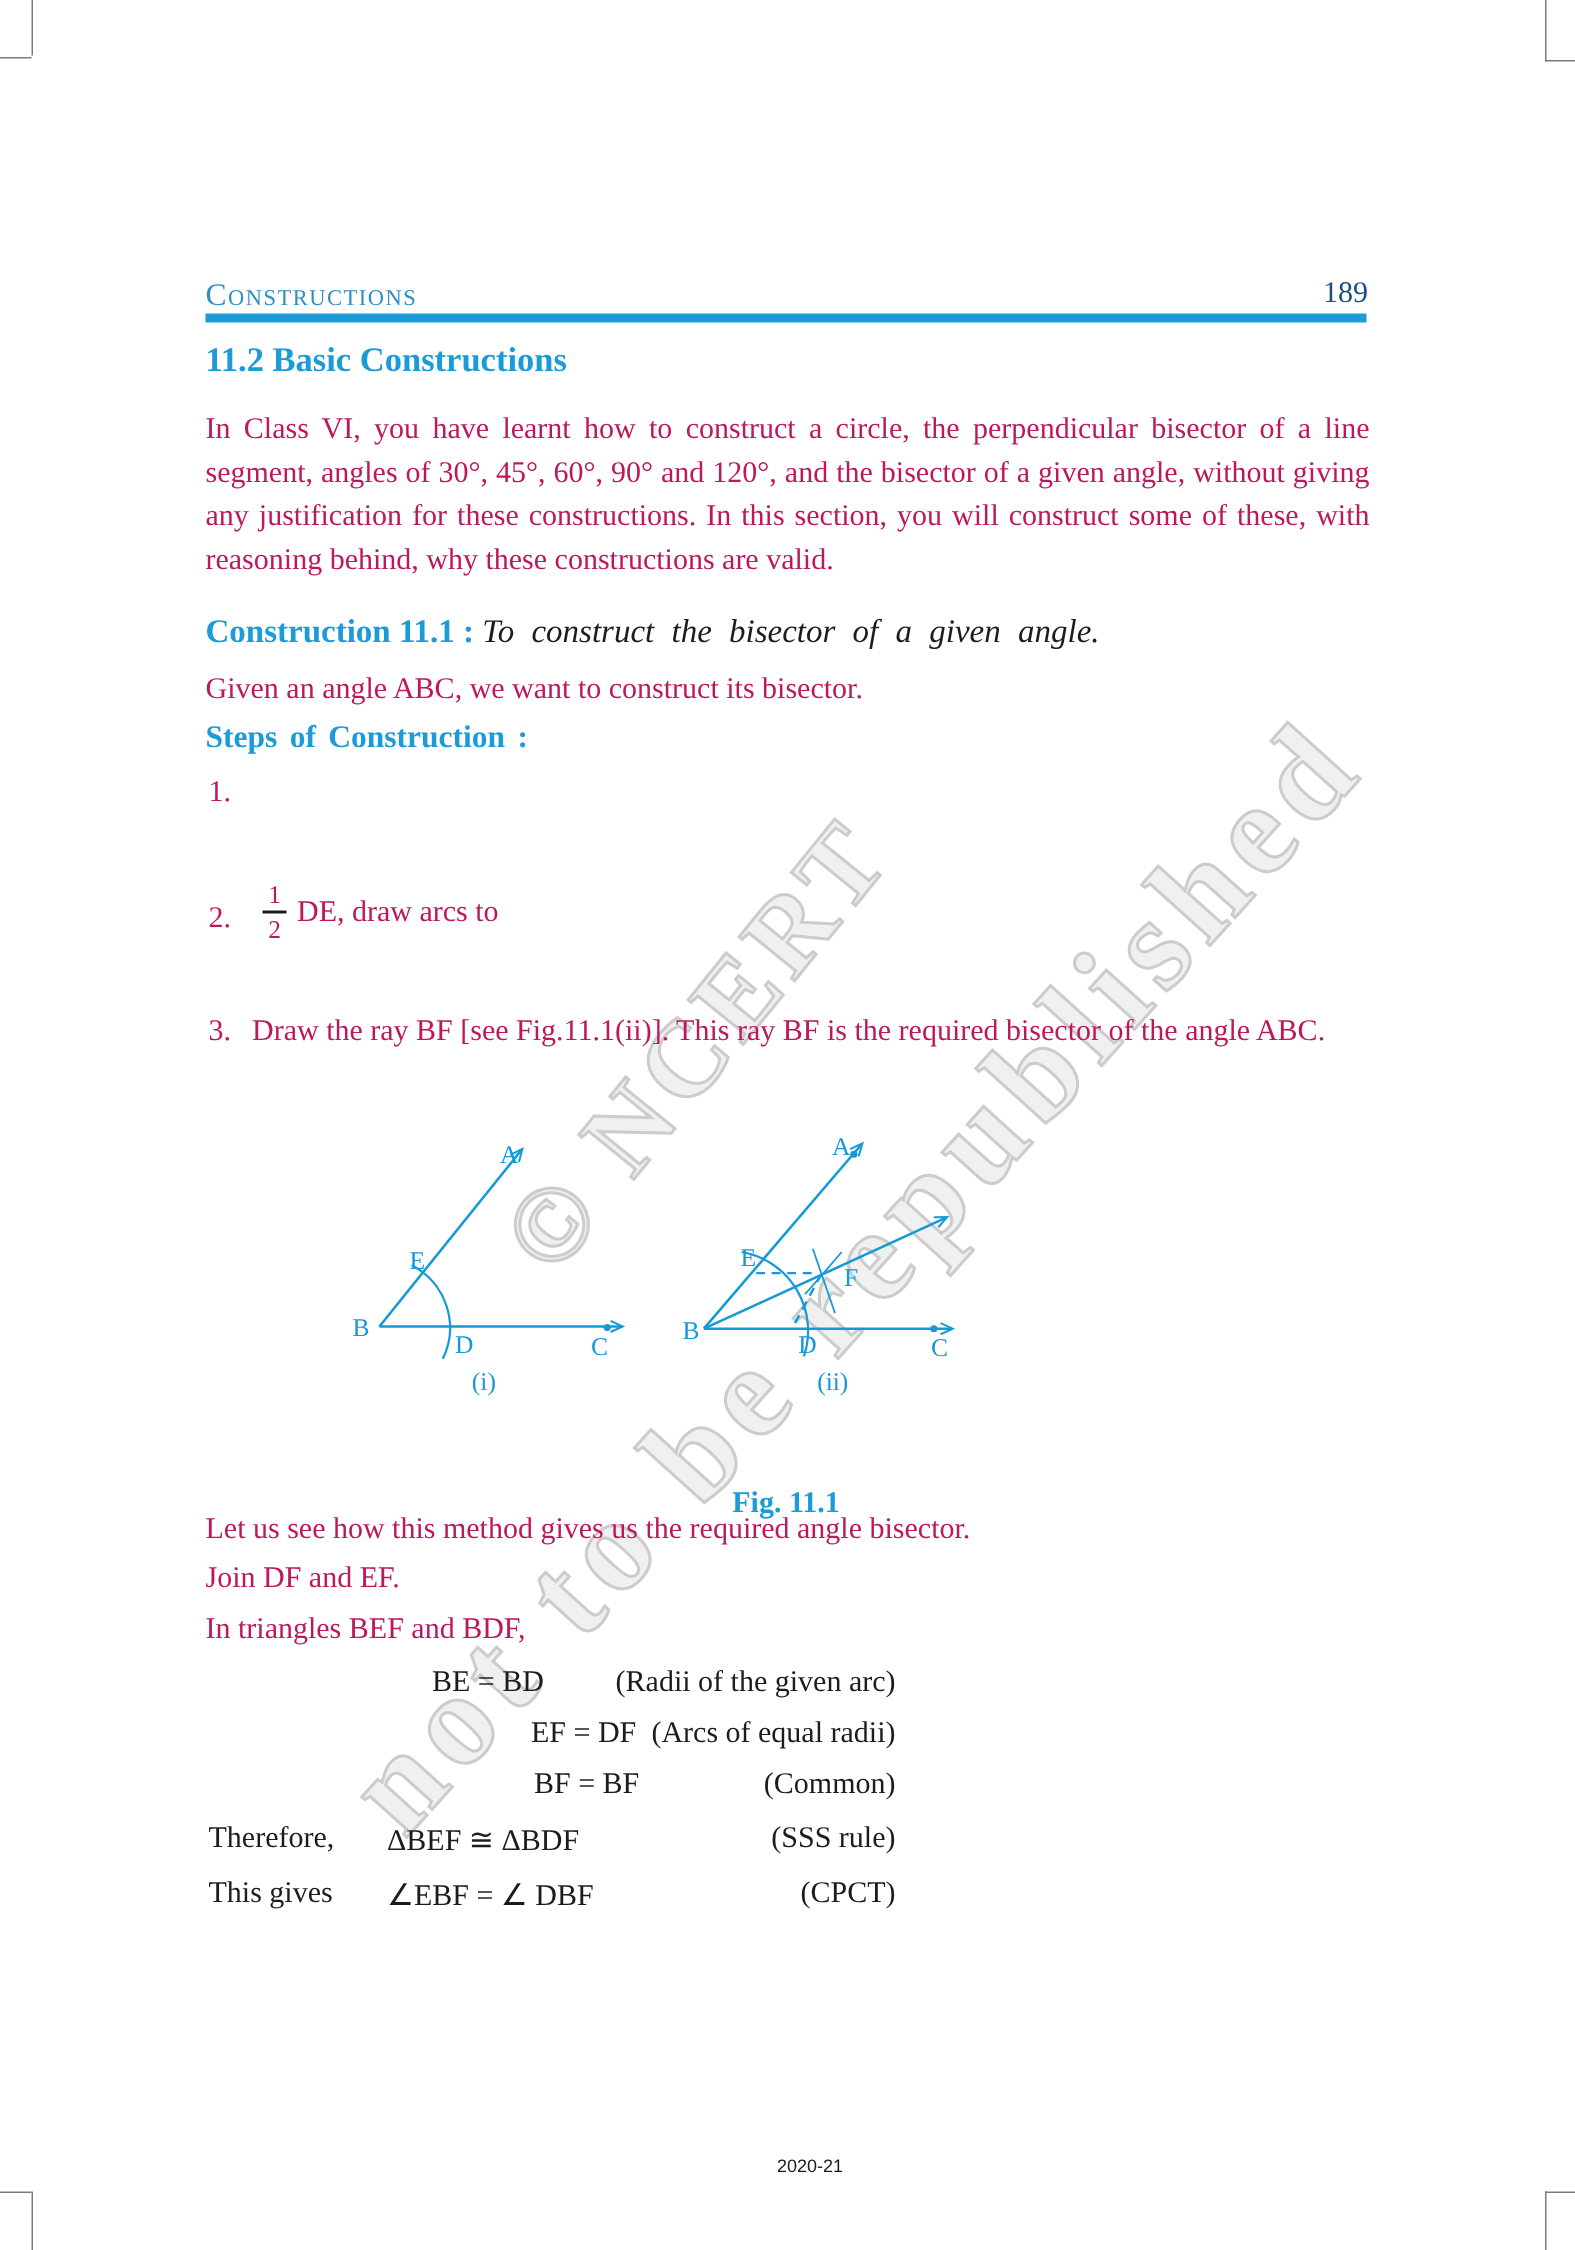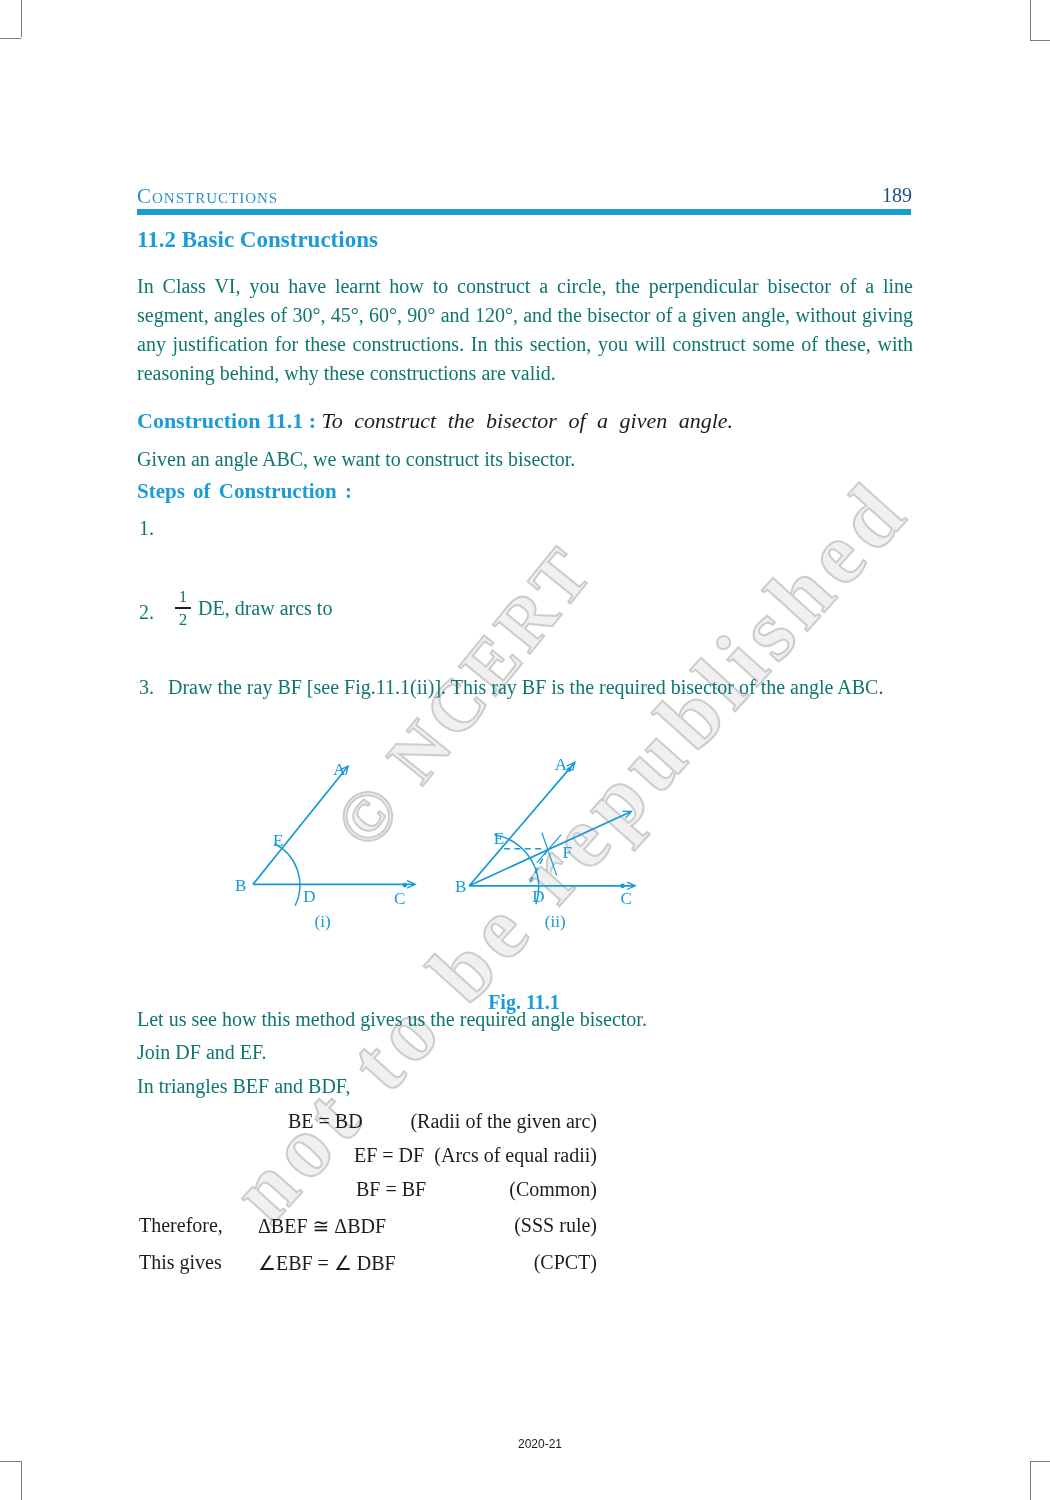--- a/index.html
+++ b/index.html
@@ -15,21 +15,21 @@
   .wm2{left:-60px;top:800px;width:1260px;font-size:88px;letter-spacing:8px;transform:rotate(-48deg);}
   .content{position:absolute;inset:0;z-index:2;padding-left:40px;}
   
   .running-head{position:absolute;left:137px;top:184px;font-variant:small-caps;
       font-size:21px;letter-spacing:1px;color:#2e8fc4;}
   .page-num{position:absolute;top:184px;left:860px;width:52px;text-align:right;
       font-size:20px;color:#1d4e7e;}
   .head-rule{position:absolute;left:137px;top:209px;width:774px;height:6px;background:#1b9cd9;}
   
   .sec-title{position:absolute;left:137px;top:227px;font-size:23px;font-weight:bold;color:#1b9cd9;}
-  .body-text{font-size:20px;line-height:29px;color:#0f766e;}
+  .body-text{font-size:20px;line-height:29px;color:#be185d;}
   .just{text-align:justify;}
   .intro{position:absolute;left:137px;top:272px;width:776px;}
   .cons-line{position:absolute;left:137px;top:408px;width:776px;font-size:22px;}
   .cons-label{font-weight:bold;color:#1b9cd9;}
   .cons-stmt{font-style:italic;word-spacing:6px;}
   .given-line{position:absolute;left:137px;top:445px;}
   .steps-head{position:absolute;left:137px;top:479px;font-size:21px;font-weight:bold;
       color:#1b9cd9;word-spacing:3px;}
   .step-num{position:absolute;left:139px;width:26px;}
   .step-body{position:absolute;left:168px;width:744px;}

